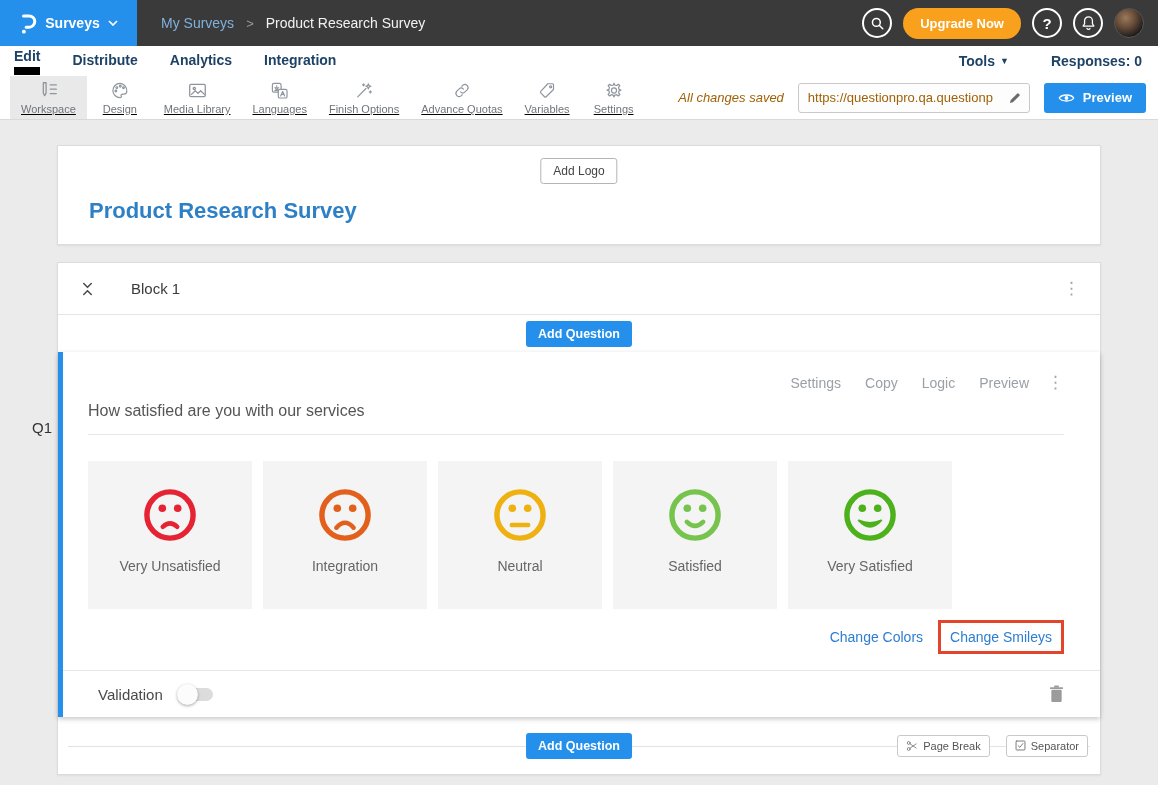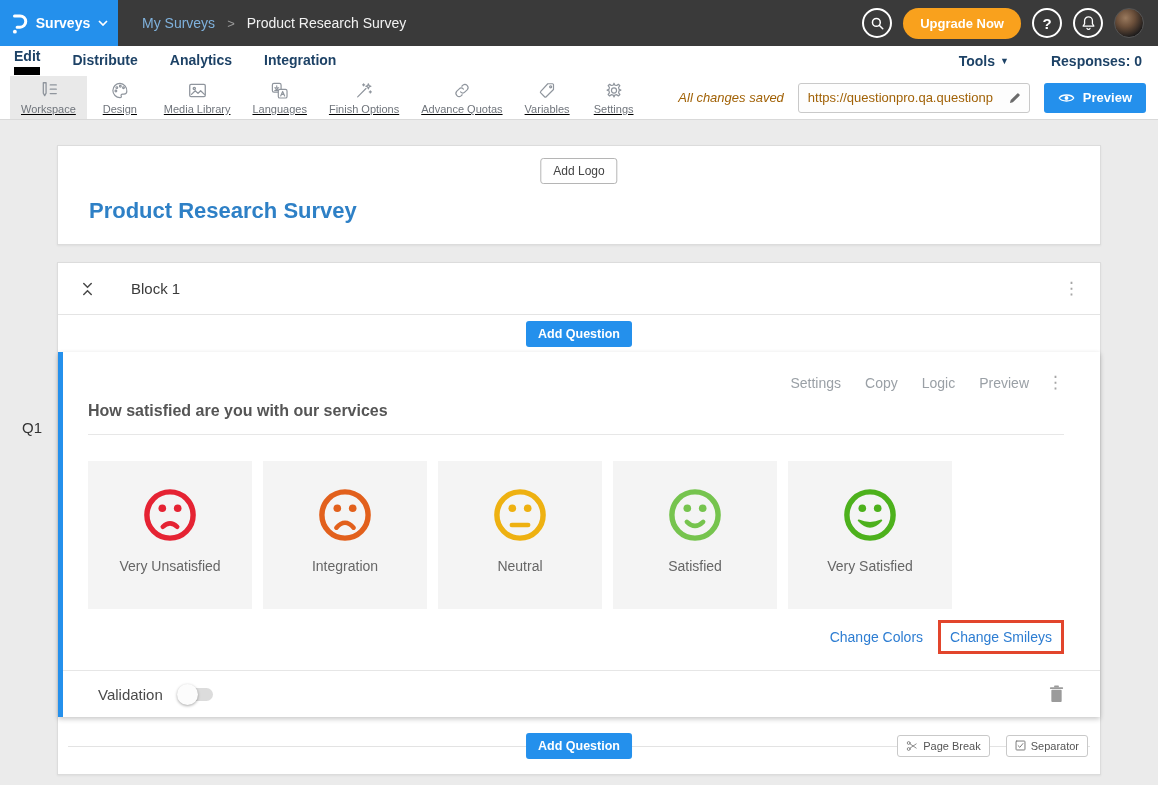--- a/index.html
+++ b/index.html
@@ -1,21 +1,21 @@
 <!DOCTYPE html>
 <html><head>
 <meta charset="utf-8">
 <style>
   * { margin:0; padding:0; box-sizing:border-box; }
   html,body { width:1158px; height:785px; overflow:hidden; }
   body { font-family:"Liberation Sans", sans-serif; background:#ebebeb; }
 
   
   .topbar { height:46px; background:#3a3a3a; display:flex; align-items:center; }
-  .logo-block { width:118px; height:46px; background:#2490ec; display:flex; align-items:center; justify-content:center; gap:8px; color:#fff; cursor:pointer; }
+  .logo-block { width:137px; height:46px; background:#2490ec; display:flex; align-items:center; justify-content:center; gap:8px; color:#fff; cursor:pointer; }
   .logo-block .menu-label { font-size:14px; font-weight:600; }
   .breadcrumb { margin-left:24px; font-size:14px; display:flex; align-items:center; }
   .bc-parent { color:#7fb1dc; cursor:pointer; }
   .bc-sep { color:#9a9a9a; margin:0 12px; font-size:13px; }
   .bc-current { color:#f2f2f2; }
   .topbar-right { margin-left:auto; margin-right:14px; display:flex; align-items:center; gap:11px; }
   .circle-btn { width:30px; height:30px; border-radius:50%; border:2px solid #fff; display:flex; align-items:center; justify-content:center; color:#fff; font-weight:bold; font-size:15px; cursor:pointer; background:transparent; }
   .upgrade-btn { background:#f9a11d; color:#fff; font-weight:bold; font-size:13px; border:none; border-radius:16px; padding:8px 17px; cursor:pointer; }
   .avatar { width:30px; height:30px; border-radius:50%; background:radial-gradient(circle at 38% 32%, #9a7a5e 0%, #6b4f3a 35%, #1e1c1c 75%); border:1px solid #555; cursor:pointer; }
 
@@ -53,21 +53,21 @@
   .collapse-icon { cursor:pointer; display:flex; }
   .block-title { margin-left:36px; font-size:15px; color:#3a3a3a; }
   .kebab { margin-left:auto; color:#a6a6a6; font-size:17px; letter-spacing:0; cursor:pointer; line-height:1; }
   .add-row { height:37px; display:flex; align-items:center; justify-content:center; }
   .btn-primary { background:#2490ec; color:#fff; border:none; border-radius:3px; font-weight:bold; font-size:12.5px; padding:6px 12px; cursor:pointer; }
 
   .question-card { position:relative; background:#fff; border-left:5px solid #2490ec; box-shadow:0 2px 5px rgba(0,0,0,.22); }
   .q-inner { padding:22px 36px 0 25px; }
   .q-actions { display:flex; justify-content:flex-end; align-items:center; gap:24px; color:#9aa0a6; font-size:14px; }
   .q-action { cursor:pointer; }
-  .q-text { margin-top:11px; font-size:16px; font-weight:700; color:#555; }
+  .q-text { margin-top:11px; font-size:16px; font-weight:400; color:#555; }
   .q-rule { border-bottom:1px solid #e7e7e7; margin-top:14px; }
   .smiley-row { margin-top:26px; display:flex; gap:11px; }
   .smiley-cell { width:164px; height:148px; background:#f4f4f4; display:flex; flex-direction:column; align-items:center; cursor:pointer; }
   .smiley-cell svg { margin-top:25px; }
   .smiley-label { margin-top:14px; font-size:14px; color:#666; }
   .change-links { display:flex; justify-content:flex-end; align-items:center; margin-top:11px;gap:8px; }
   .link { color:#2d7dd2; font-size:14px; cursor:pointer; }
   .annotation-box { border:3px solid #e2452c; padding:5px 9px; margin-left:7px; background:#fff; }
   .validation-row { margin-top:16px; border-top:1px solid #e6e6e6; height:47px; display:flex; align-items:center; padding:0 36px 0 35px; }
   .validation-label { font-size:15px; color:#4a4a4a; }
@@ -75,21 +75,21 @@
   .toggle .knob { position:absolute; left:-2px; top:-4px; width:21px; height:21px; border-radius:50%; background:#fcfcfc; box-shadow:0 1px 3px rgba(0,0,0,.35); }
   .trash { margin-left:auto; cursor:pointer; display:flex; }
 
   .bottom-row { position:relative; height:57px; }
   .bottom-line { position:absolute; left:10px; right:10px; top:50%; border-top:1px solid #e3e3e3; }
   .bottom-add { position:absolute; left:50%; top:50%; transform:translate(-50%,-50%); }
   .bottom-right { position:absolute; right:12px; top:50%; transform:translateY(-50%); display:flex; gap:16px; }
   .mini-btn { background:#fff; border:1px solid #c9c9c9; border-radius:3px; font-size:11px; color:#555; padding:4px 8px; display:flex; align-items:center; gap:5px; cursor:pointer; }
   .mini-btn svg { stroke:#777; fill:none; stroke-width:1.4; stroke-linecap:round; }
 
-  .q-id { position:absolute; left:22px; top:299px; font-size:15px; color:#333; }
+  .q-id { position:absolute; left:32px; top:299px; font-size:15px; color:#333; }
 </style>
 </head>
 <body>
 
 <header class="topbar">
   <div class="logo-block">
     <span style="display:flex;">
       <svg width="18" height="26" viewBox="0 0 24 32">
         <path d="M6 6.5 H13.5 A7.5 7.5 0 0 1 13.5 21.5 H9.5" stroke="#fff" stroke-width="4" fill="none" stroke-linecap="round"></path>
         <circle cx="6.5" cy="27.5" r="2.6" fill="#fff"></circle>

